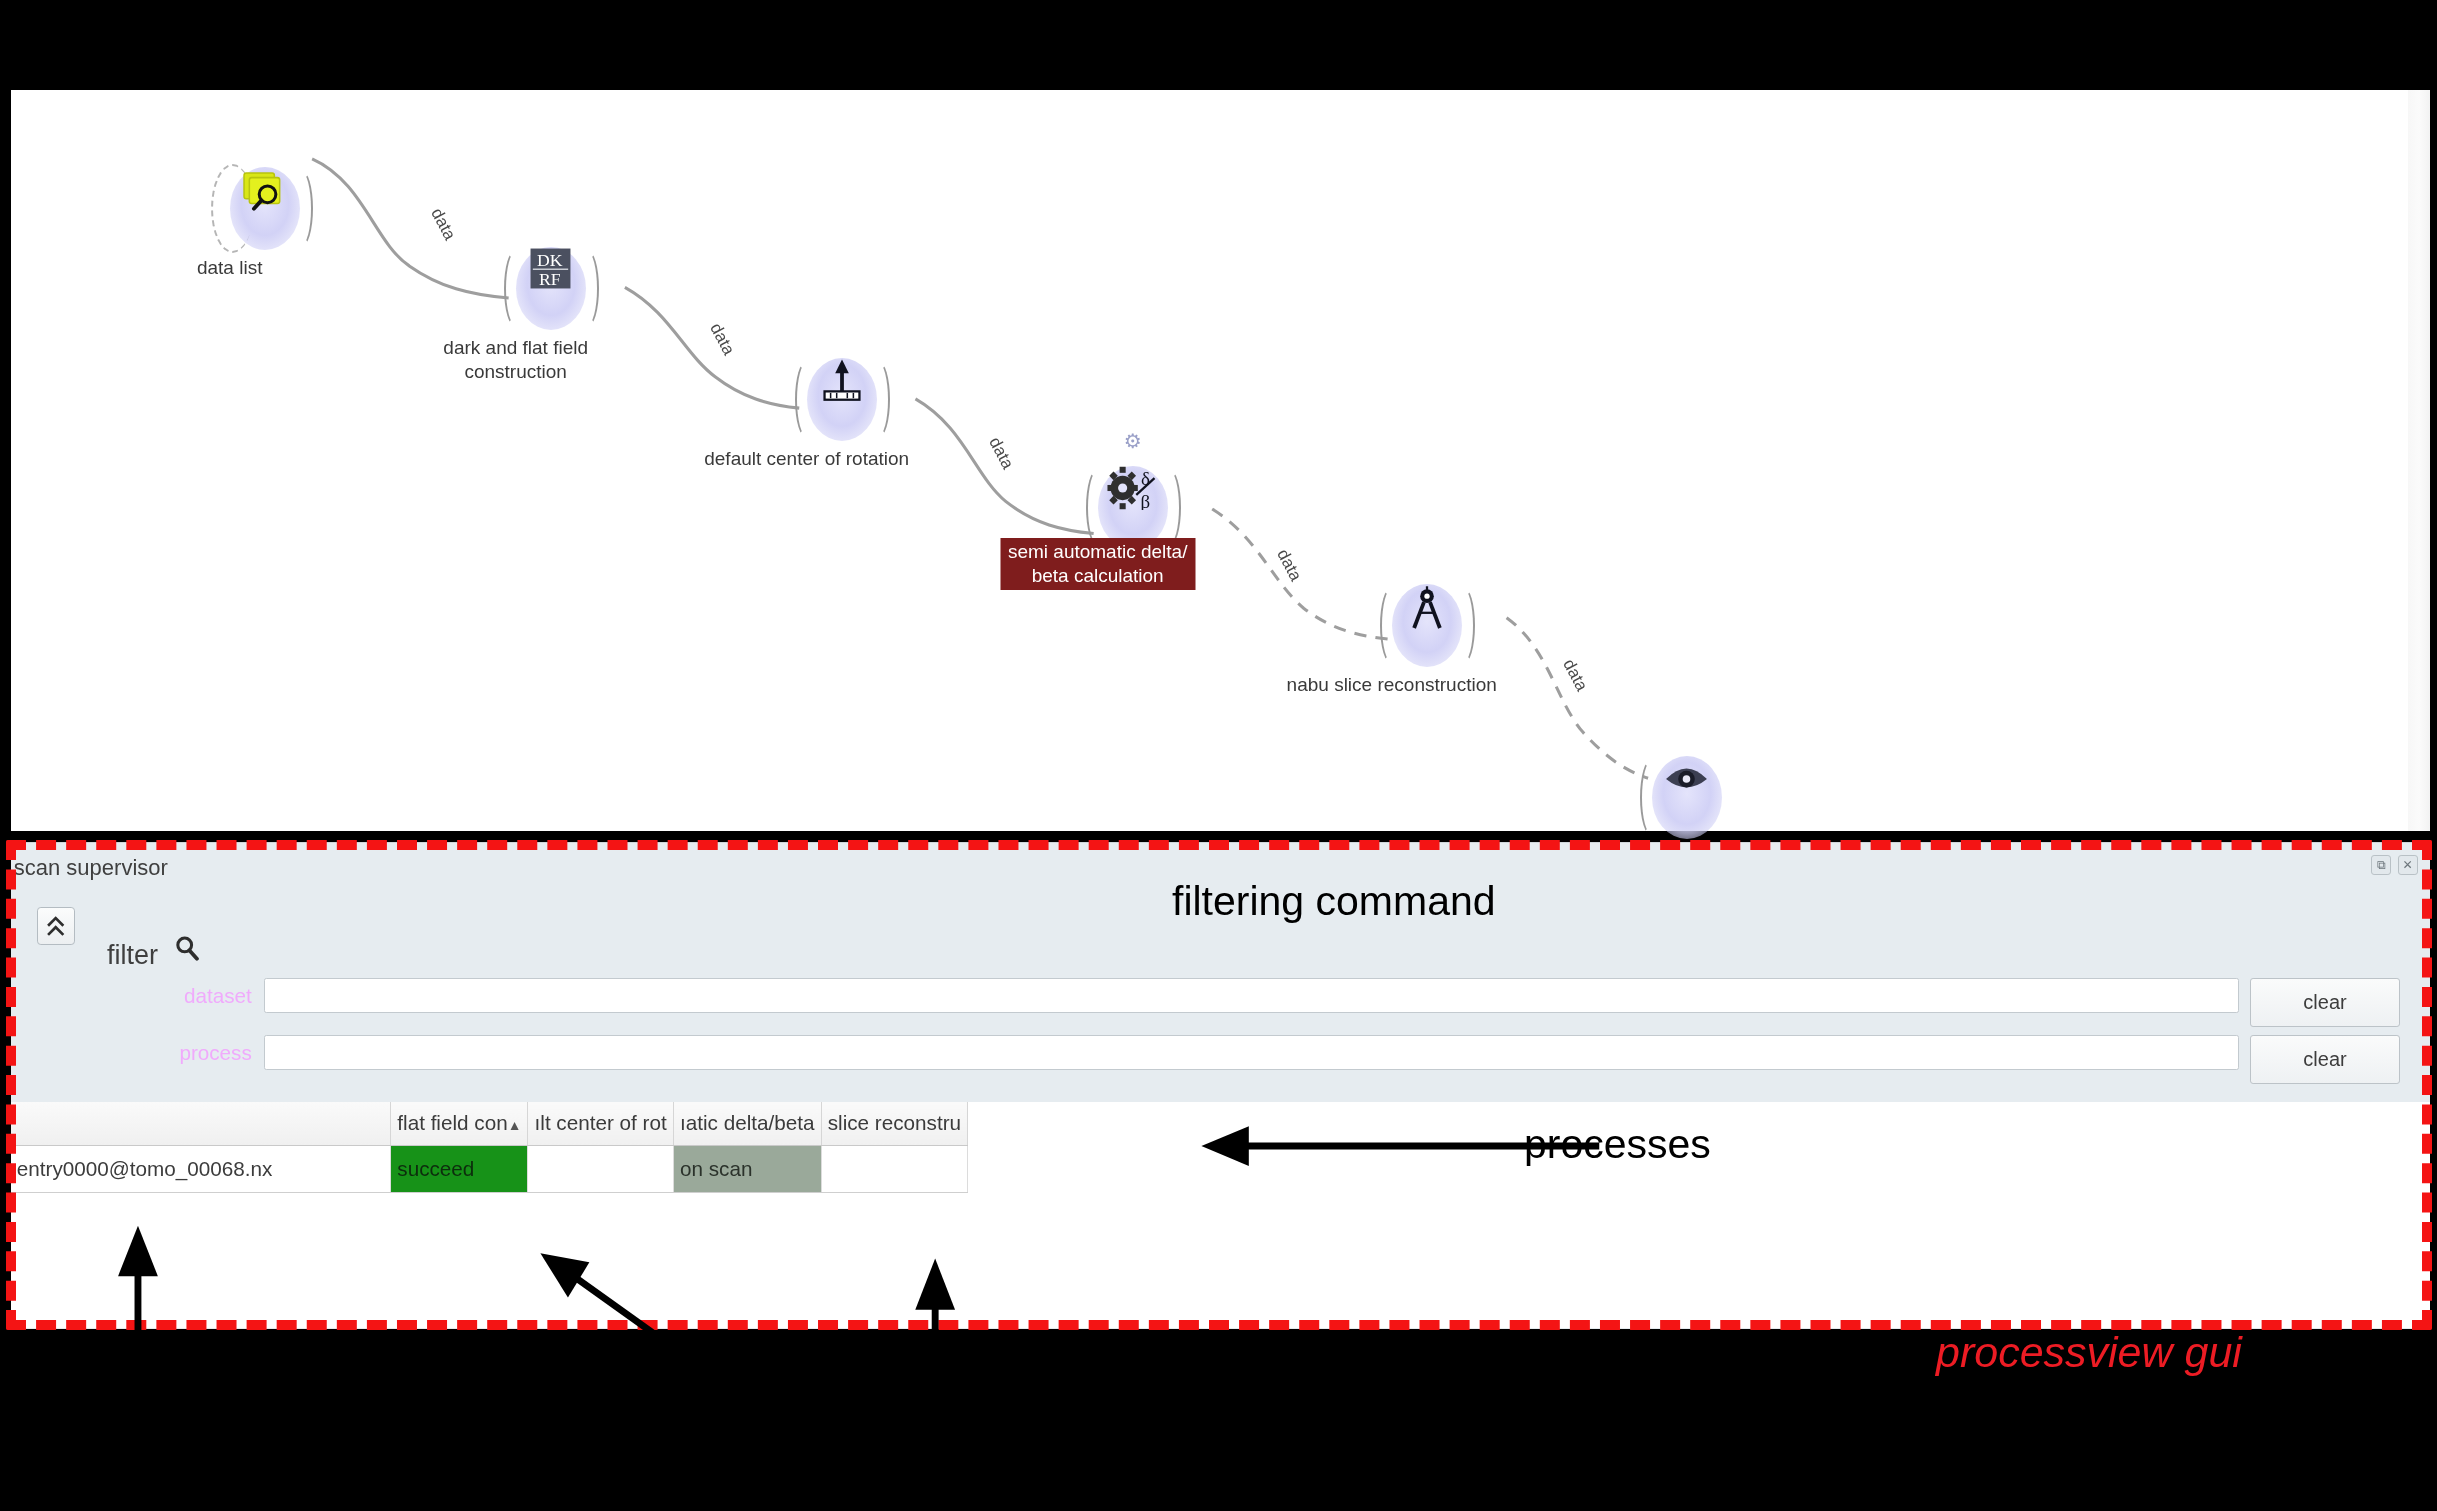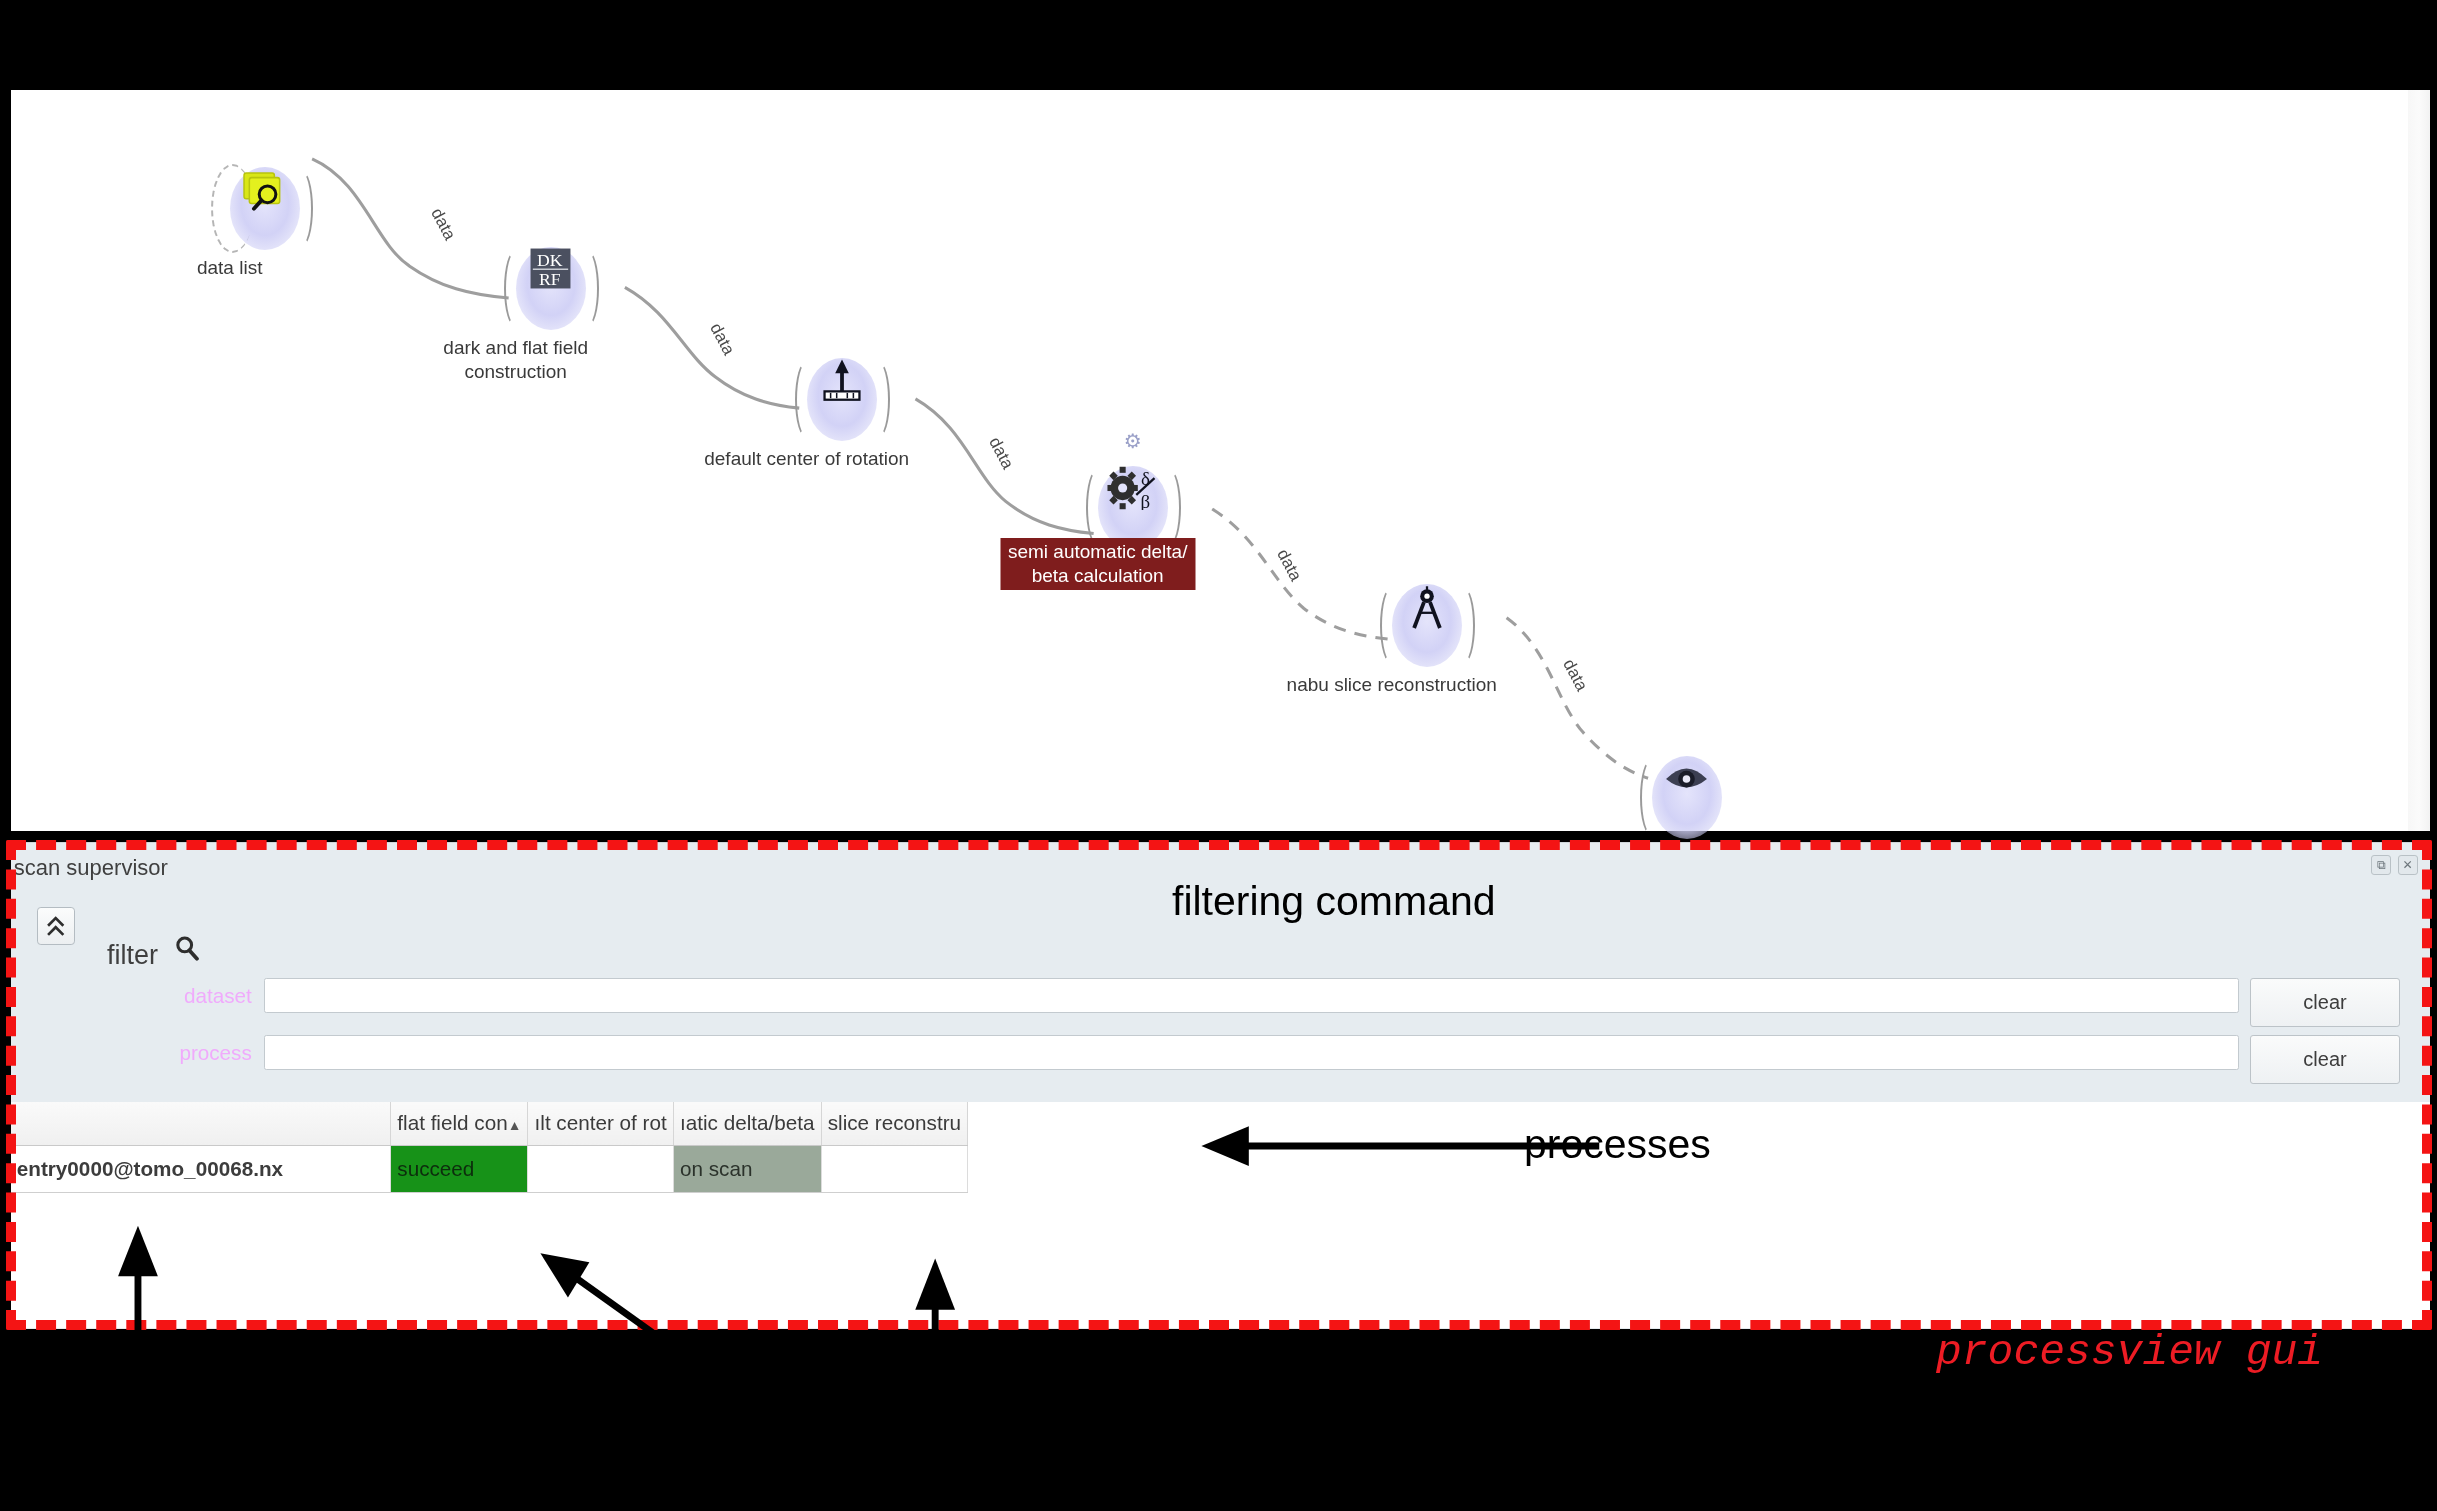--- a/index.html
+++ b/index.html
@@ -136,21 +136,21 @@
     border-right: 0.8px solid #d6d6d6; border-bottom: 0.8px solid #c9c9c9;
     text-align: left; padding: 0 6.1px; overflow: hidden; white-space: nowrap;
   }
   #table th.corner { background: linear-gradient(to bottom,#fafafa,#f0f0f0); }
   #table td {
     height: 47px; font-size: 20.7px; color: #262626;
     border-right: 0.8px solid #dcdcdc; border-bottom: 0.8px solid #cfcfcf;
     padding: 0 6.1px; overflow: hidden; white-space: nowrap;
     background: #ffffff;
   }
-  #table td.namecell { color: #3c3c3c; font-weight: bold; }
+  #table td.namecell { color: #3c3c3c; }
   #empty-row-left {
     position: absolute; left: 10.7px; top: 1192px; width: 371px; height: 136px;
     background: #ececec; border-right: 0.8px solid #d3d3d3;
   }
   .sort-caret { font-size: 13.8px; color: #555; }
 
   
   .anno-text {
     position: absolute; font-size: 41px; color: #000;
     white-space: nowrap; z-index: 50;
@@ -362,16 +362,16 @@
 
     <line x1="920" y1="1790" x2="738" y2="1660" stroke="#000" stroke-width="9"></line>
     <polygon points="706,1638 770,1650 742,1696" fill="#000"></polygon>
 
     <line x1="1222" y1="1800" x2="1222" y2="1686" stroke="#000" stroke-width="9"></line>
     <polygon points="1222,1645 1196,1712 1248,1712" fill="#000"></polygon>
   </svg>
 
   <div class="anno-text" style="left:1172px;top:878px;">filtering command</div>
   <div class="anno-text" style="left:1524px;top:1121px;">processes</div>
-  <div id="anno-processview" style="color: rgb(237, 28, 36); font-family: Liberation Mono, monospace;">processview gui</div>
+  <div id="anno-processview" style="color: rgb(237, 28, 36);">processview gui</div>
 
 </div>
 
 
 </body></html>

